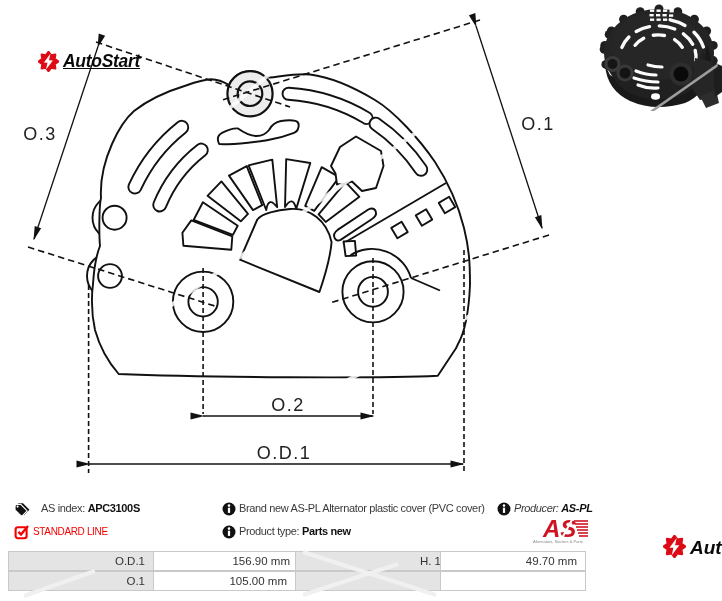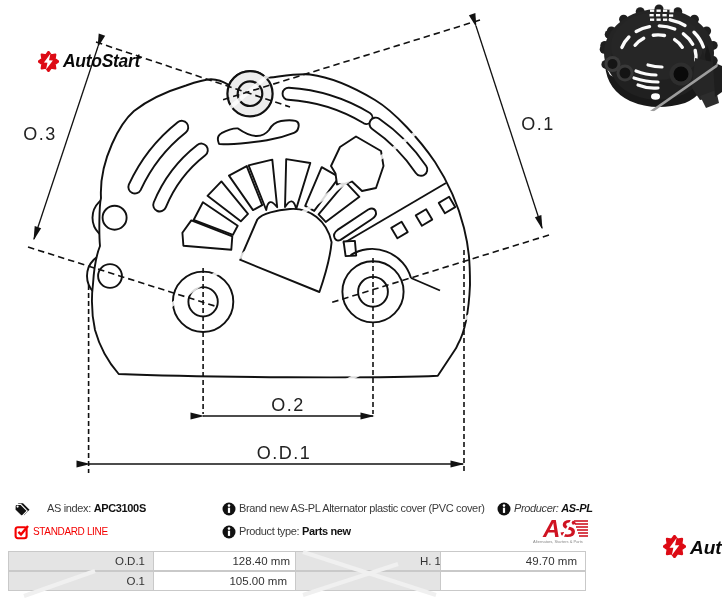--- a/index.html
+++ b/index.html
@@ -223,21 +223,21 @@
 
     <line x1="645" y1="116" x2="722" y2="62" stroke="#9d9d9d" stroke-width="2.6" clip-path="url(#bodyclip)"></line>
   </g>
 </svg>
 
 <div style="position:absolute;left:36px;top:49px;width:180px;height:26px;">
   <svg width="21" height="21" viewBox="0 0 24 24" style="position:absolute;left:2px;top:2px">
       <path d="M 12.00,1.00 L 14.91,4.98 L 19.78,4.22 L 19.02,9.09 L 23.00,12.00 L 19.02,14.91 L 19.78,19.78 L 14.91,19.02 L 12.00,23.00 L 9.09,19.02 L 4.22,19.78 L 4.98,14.91 L 1.00,12.00 L 4.98,9.09 L 4.22,4.22 L 9.09,4.98 Z" fill="#dd0b15" stroke="#dd0b15" stroke-width="2.5" stroke-linejoin="round"></path>
       <path d="M 14.2,3.0 L 6.8,13.2 L 10.8,13.4 L 9.2,21.2 L 17.0,10.8 L 12.6,10.6 Z" fill="#fff"></path>
     </svg>
-  <div style="position:absolute;left:27px;top:2px;font-style:italic;font-weight:bold;font-size:17.5px;color:#0a0a0a;letter-spacing:-0.3px;">AutoStart</div>
+  <div style="position:absolute;left:27px;top:2px;font-style:italic;font-weight:bold;font-size:17.5px;color:#0a0a0a;letter-spacing:-0.3px;text-decoration:underline;">AutoStart</div>
 </div>
 
 <div style="position:absolute;left:663px;top:534px;width:59px;height:30px;overflow:hidden;">
   <svg width="23" height="23" viewBox="0 0 24 24" style="position:absolute;left:0;top:1px">
       <path d="M 12.00,1.00 L 14.91,4.98 L 19.78,4.22 L 19.02,9.09 L 23.00,12.00 L 19.02,14.91 L 19.78,19.78 L 14.91,19.02 L 12.00,23.00 L 9.09,19.02 L 4.22,19.78 L 4.98,14.91 L 1.00,12.00 L 4.98,9.09 L 4.22,4.22 L 9.09,4.98 Z" fill="#dd0b15" stroke="#dd0b15" stroke-width="2.5" stroke-linejoin="round"></path>
       <path d="M 14.2,3.0 L 6.8,13.2 L 10.8,13.4 L 9.2,21.2 L 17.0,10.8 L 12.6,10.6 Z" fill="#fff"></path>
     </svg>
   <div style="position:absolute;left:27px;top:3px;font-style:italic;font-weight:bold;font-size:19px;color:#0a0a0a;">AutoSt</div>
 </div>
 
@@ -257,21 +257,21 @@
     </g>
     <text x="0" y="27" font-size="4" fill="#888" font-family="Liberation Sans">Alternators, Starters &amp; Parts</text>
   </svg>
 </div>
 
 <svg width="18" height="18" viewBox="0 0 18 18" style="position:absolute;left:13px;top:501px">
   <path d="M5.5,2.2 L10,2.2 L16.5,8.7 L11,14.2 L4.3,7.6 L4.4,3.3 Z" fill="#111"></path>
   <path d="M3.2,3.4 L7.7,3.4 L14.2,9.9 L8.7,15.4 L2,8.8 L2.1,4.5 Z" fill="#111" stroke="#fff" stroke-width="1.1"></path>
   <circle cx="4.6" cy="5.6" r="1.1" fill="#fff"></circle>
 </svg>
-<div class="info" style="left:47px;top:502px;">AS index: <b>APC3100S</b></div>
+<div class="info" style="left:41px;top:502px;">AS index: <b>APC3100S</b></div>
 
 <svg width="14" height="14" viewBox="0 0 14 14" style="position:absolute;left:222px;top:502px">
   <circle cx="7" cy="7" r="6.5" fill="#111"></circle>
   <rect x="5.9" y="5.7" width="2.2" height="5.2" fill="#fff"></rect>
   <circle cx="7" cy="3.6" r="1.3" fill="#fff"></circle>
 </svg>
 <div class="info" style="left:239px;top:502px;">Brand new AS-PL Alternator plastic cover (PVC cover)</div>
 
 <svg width="14" height="14" viewBox="0 0 14 14" style="position:absolute;left:497px;top:502px">
   <circle cx="7" cy="7" r="6.5" fill="#111"></circle>
@@ -287,21 +287,21 @@
 <div class="info" style="left:33px;top:526px;font-weight:normal;font-size:10px;color:#f40000;">STANDARD LINE</div>
 
 <svg width="14" height="14" viewBox="0 0 14 14" style="position:absolute;left:222px;top:525px">
   <circle cx="7" cy="7" r="6.5" fill="#111"></circle>
   <rect x="5.9" y="5.7" width="2.2" height="5.2" fill="#fff"></rect>
   <circle cx="7" cy="3.6" r="1.3" fill="#fff"></circle>
 </svg>
 <div class="info" style="left:239px;top:525px;">Product type: <b>Parts new</b></div>
 
 <div class="cell gray" style="left:8px;   top:551px; width:146px;">O.D.1</div>
-<div class="cell white" style="left:153px; top:551px; width:143px;padding-right:5px;">128.40 mm</div>
+<div class="cell white" style="left:153px; top:551px; width:143px;padding-right:5px;">156.90 mm</div>
 <div class="cell gray" style="left:295px; top:551px; width:155px;">H. 1</div>
 <div class="cell white" style="left:440px; top:551px; width:146px;">49.70 mm</div>
 <div class="cell gray" style="left:8px;   top:571px; width:146px;">O.1</div>
 <div class="cell white" style="left:153px; top:571px; width:143px;">105.00 mm</div>
 <div class="cell gray" style="left:295px; top:571px; width:146px;"></div>
 <div class="cell white" style="left:440px; top:571px; width:146px;"></div>
 
 <svg width="722" height="601" viewBox="0 0 722 601" style="position:absolute;left:0;top:0;pointer-events:none">
   <g stroke="#f0f0f0" stroke-width="4" fill="none">
     <line x1="24" y1="596" x2="95" y2="571"></line>

